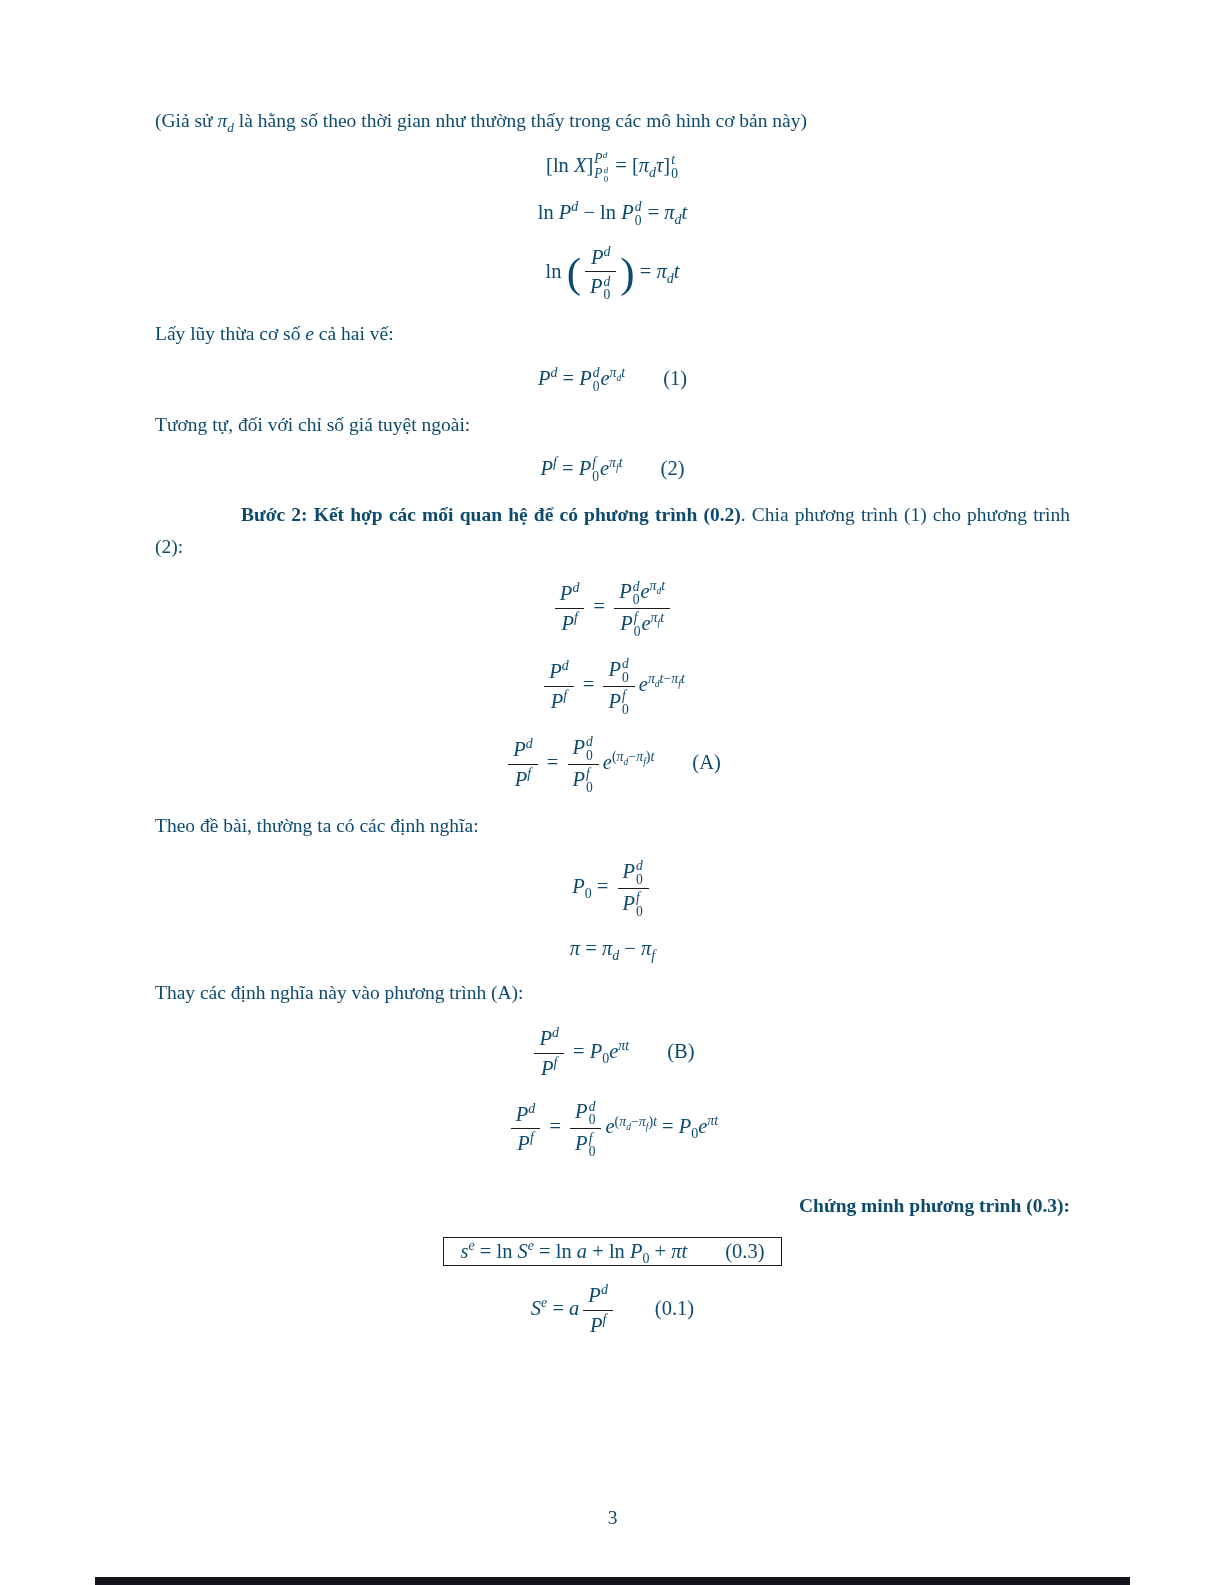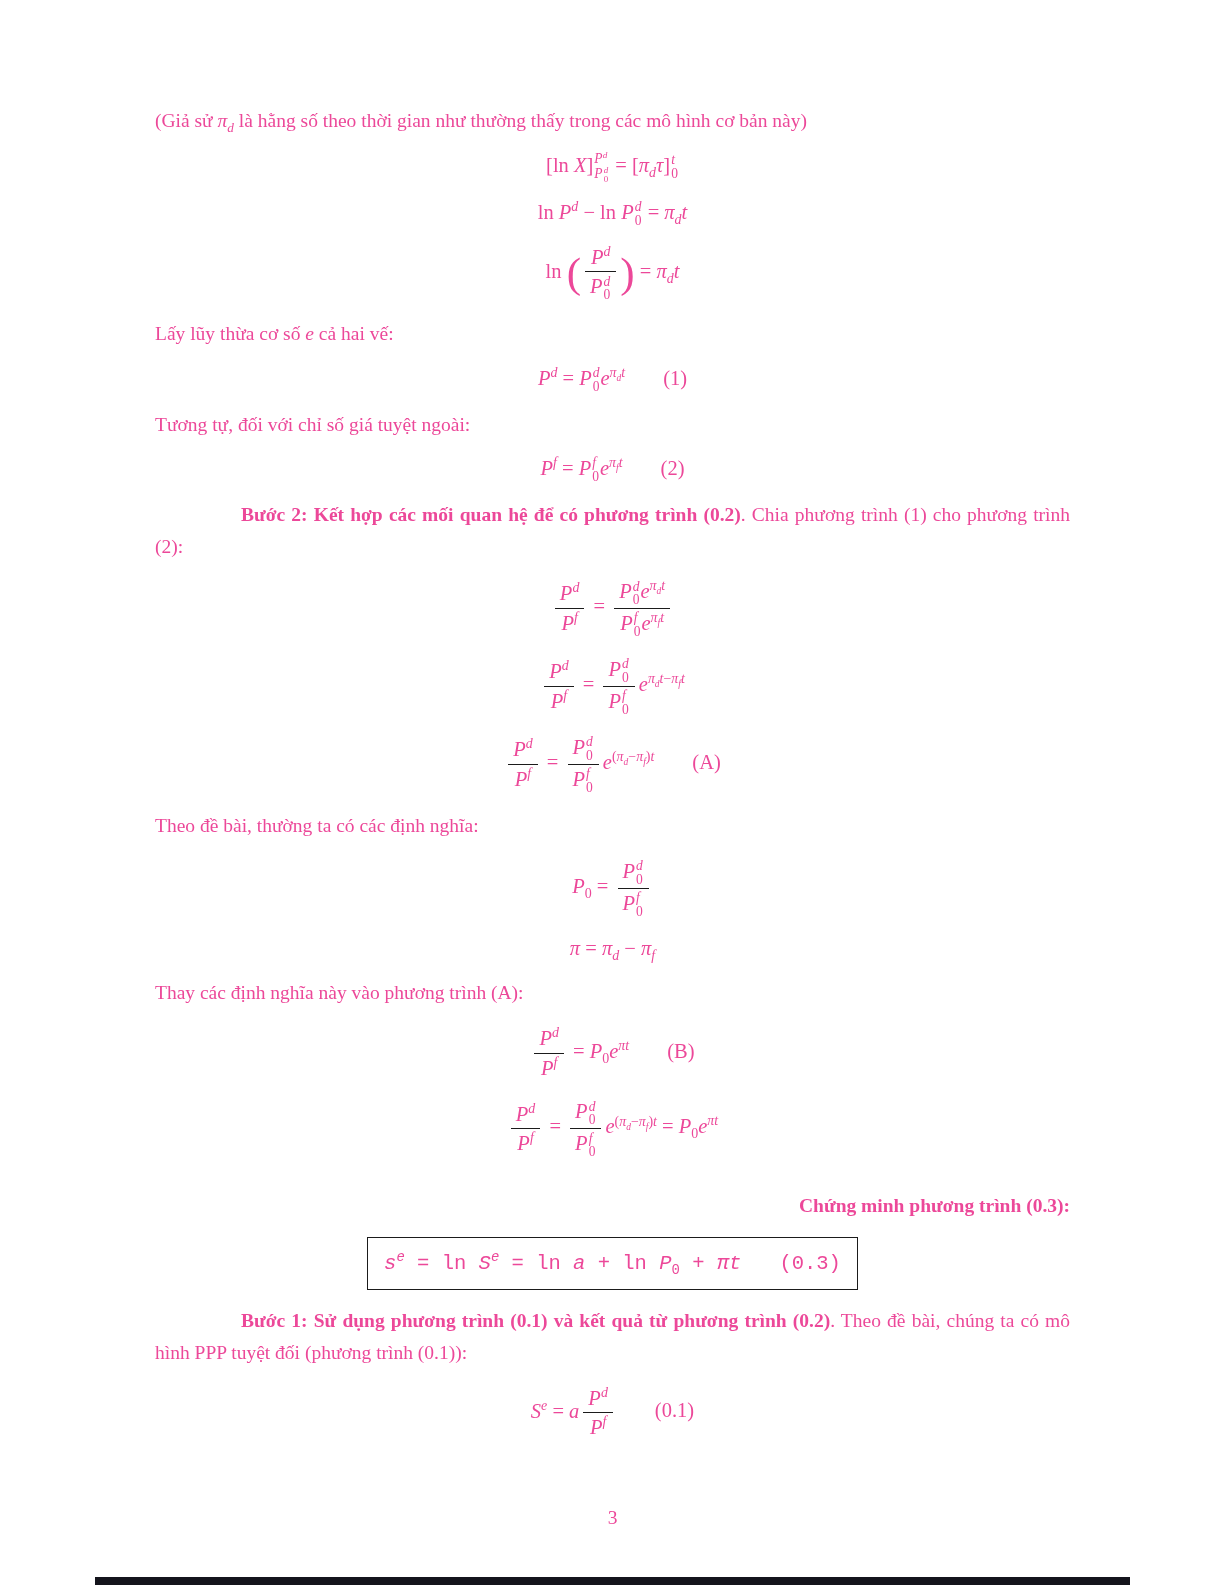--- a/index.html
+++ b/index.html
@@ -8,21 +8,21 @@
     width:1225px; height:1585px; position:relative; margin:0 auto;
     background:#ffffff; color:#1b1b1b; overflow:hidden;
     font-family:"Liberation Serif","DejaVu Serif",serif;
   }
   .content { padding:92px 155px 0 155px; font-size:19.5px; line-height:1.62; }
   .para { margin:13px 0 5px; text-align:justify; }
   .para.indent, .heading.indent { text-indent:38px; }
   .heading { font-weight:bold; margin:30px 0 10px;text-align:right; }
   .equation { text-align:center; margin:15px 0; font-size:20.5px; line-height:1.35; }
   .eq-inner { display:inline-block; white-space:nowrap; }
-  .eq-inner.boxed { border:1.5px solid #1b1b1b; padding:12px 16px;font-family:Liberation Mono, monospace; }
+  .eq-inner.boxed { border:1.5px solid #1b1b1b; padding:0 16px; }
   .tag { margin-left:38px; font-style:normal; }
   sup, sub { font-size:68%; line-height:0; }
   
   .ss { display:inline-block; vertical-align:-0.45em; line-height:1.02; text-align:left;
         font-size:66%; margin:0 1px; }
   .ss .t, .ss .b { display:block; }
   .ss .t { font-style:italic; }
   
   .fr { display:inline-block; vertical-align:middle; text-align:center; margin:0 4px; }
   .fr .nu, .fr .de { display:block; padding:1px 5px; line-height:1.3; }
@@ -32,21 +32,21 @@
   
   .rule { border-bottom:1.6px solid #1b1b1b; padding-bottom:3px; }
   .footer { position:absolute; bottom:56px; left:0; width:100%; text-align:center; font-size:19.5px; }
   .bottom-bar { position:absolute; bottom:0; left:95px; width:1035px; height:8px; }
   b { font-weight:bold;margin-left:48px; }
   i { font-style:italic; }
 </style>
 </head>
 <body>
 
-<div class="page" style="background: rgb(255, 255, 255); color: #ec4899;">
+<div class="page" style="background: rgb(255, 255, 255); color: #0c4a6e;">
   <div class="content">
       <div class="para">(Giả sử <i>π</i><sub><i>d</i></sub> là hằng số theo thời gian như thường thấy trong các mô hình cơ bản này)</div>
       <div class="equation"><span class="eq-inner">[ln <i>X</i>]<span class="ss"><span class="t"><i>P</i><sup><i>d</i></sup></span><span class="b"><i>P</i><span class="ss"><span class="t"><i>d</i></span><span class="b">0</span></span></span></span> = [<i>π</i><sub><i>d</i></sub><i>τ</i>]<span class="ss"><span class="t"><i>t</i></span><span class="b">0</span></span></span></div>
       <div class="equation"><span class="eq-inner">ln <i>P</i><sup><i>d</i></sup> − ln <i>P</i><span class="ss"><span class="t"><i>d</i></span><span class="b">0</span></span> = <i>π</i><sub><i>d</i></sub><i>t</i></span></div>
       <div class="equation"><span class="eq-inner">ln <span class="bp">(</span><span class="fr"><span class="nu"><i>P</i><sup><i>d</i></sup></span><span class="de"><i>P</i><span class="ss"><span class="t"><i>d</i></span><span class="b">0</span></span></span></span><span class="bp">)</span> = <i>π</i><sub><i>d</i></sub><i>t</i></span></div>
       <div class="para">Lấy lũy thừa cơ số <i>e</i> cả hai vế:</div>
       <div class="equation"><span class="eq-inner"><i>P</i><sup><i>d</i></sup> = <i>P</i><span class="ss"><span class="t"><i>d</i></span><span class="b">0</span></span><i>e</i><sup><i>π</i><sub><i>d</i></sub><i>t</i></sup><span class="tag">(1)</span></span></div>
       <div class="para">Tương tự, đối với chỉ số giá tuyệt ngoài:</div>
       <div class="equation"><span class="eq-inner"><i>P</i><sup><i>f</i></sup> = <i>P</i><span class="ss"><span class="t"><i>f</i></span><span class="b">0</span></span><i>e</i><sup><i>π</i><sub><i>f</i></sub><i>t</i></sup><span class="tag">(2)</span></span></div>
       <div class="para indent"><b>Bước 2: Kết hợp các mối quan hệ để có phương trình (0.2)</b>. Chia phương trình (1) cho phương trình (2):</div>
@@ -54,18 +54,17 @@
       <div class="equation"><span class="eq-inner"><span class="fr"><span class="nu"><i>P</i><sup><i>d</i></sup></span><span class="de"><i>P</i><sup><i>f</i></sup></span></span> = <span class="fr"><span class="nu"><i>P</i><span class="ss"><span class="t"><i>d</i></span><span class="b">0</span></span></span><span class="de"><i>P</i><span class="ss"><span class="t"><i>f</i></span><span class="b">0</span></span></span></span><i>e</i><sup><i>π</i><sub><i>d</i></sub><i>t</i>−<i>π</i><sub><i>f</i></sub><i>t</i></sup></span></div>
       <div class="equation"><span class="eq-inner"><span class="fr"><span class="nu"><i>P</i><sup><i>d</i></sup></span><span class="de"><i>P</i><sup><i>f</i></sup></span></span> = <span class="fr"><span class="nu"><i>P</i><span class="ss"><span class="t"><i>d</i></span><span class="b">0</span></span></span><span class="de"><i>P</i><span class="ss"><span class="t"><i>f</i></span><span class="b">0</span></span></span></span><i>e</i><sup>(<i>π</i><sub><i>d</i></sub>−<i>π</i><sub><i>f</i></sub>)<i>t</i></sup><span class="tag">(A)</span></span></div>
       <div class="para">Theo đề bài, thường ta có các định nghĩa:</div>
       <div class="equation"><span class="eq-inner"><i>P</i><sub>0</sub> = <span class="fr"><span class="nu"><i>P</i><span class="ss"><span class="t"><i>d</i></span><span class="b">0</span></span></span><span class="de"><i>P</i><span class="ss"><span class="t"><i>f</i></span><span class="b">0</span></span></span></span></span></div>
       <div class="equation"><span class="eq-inner"><i>π</i> = <i>π</i><sub><i>d</i></sub> − <i>π</i><sub><i>f</i></sub></span></div>
       <div class="para">Thay các định nghĩa này vào phương trình (A):</div>
       <div class="equation"><span class="eq-inner"><span class="fr"><span class="nu"><i>P</i><sup><i>d</i></sup></span><span class="de"><i>P</i><sup><i>f</i></sup></span></span> = <i>P</i><sub>0</sub><i>e</i><sup><i>πt</i></sup><span class="tag">(B)</span></span></div>
       <div class="equation"><span class="eq-inner"><span class="fr"><span class="nu"><i>P</i><sup><i>d</i></sup></span><span class="de"><i>P</i><sup><i>f</i></sup></span></span> = <span class="fr"><span class="nu"><i>P</i><span class="ss"><span class="t"><i>d</i></span><span class="b">0</span></span></span><span class="de"><i>P</i><span class="ss"><span class="t"><i>f</i></span><span class="b">0</span></span></span></span><i>e</i><sup>(<i>π</i><sub><i>d</i></sub>−<i>π</i><sub><i>f</i></sub>)<i>t</i></sup> = <i>P</i><sub>0</sub><i>e</i><sup><i>πt</i></sup></span></div>
       <div class="heading indent">Chứng minh phương trình (0.3):</div>
       <div class="equation"><span class="eq-inner boxed"><i>s</i><sup><i>e</i></sup> = ln <i>S</i><sup><i>e</i></sup> = ln <i>a</i> + ln <i>P</i><sub>0</sub> + <i>πt</i><span class="tag">(0.3)</span></span></div>
-      <div class="para indent"><b>Bước 1: Sử dụng phương trình (0.1) và kết quả từ phương trình (0.2)</b>. Theo đề bài, chúng ta có mô hình PPP tuyệt đối (phương trình (0.1)):</div>
       <div class="equation"><span class="eq-inner"><i>S</i><sup><i>e</i></sup> = <i>a</i><span class="fr"><span class="nu"><i>P</i><sup><i>d</i></sup></span><span class="de"><i>P</i><sup><i>f</i></sup></span></span><span class="tag">(0.1)</span></span></div>
     </div>
   <div class="footer">3</div>
   <div class="bottom-bar" style="background: rgb(20, 20, 28);"></div>
 </div>
 
 </body></html>

